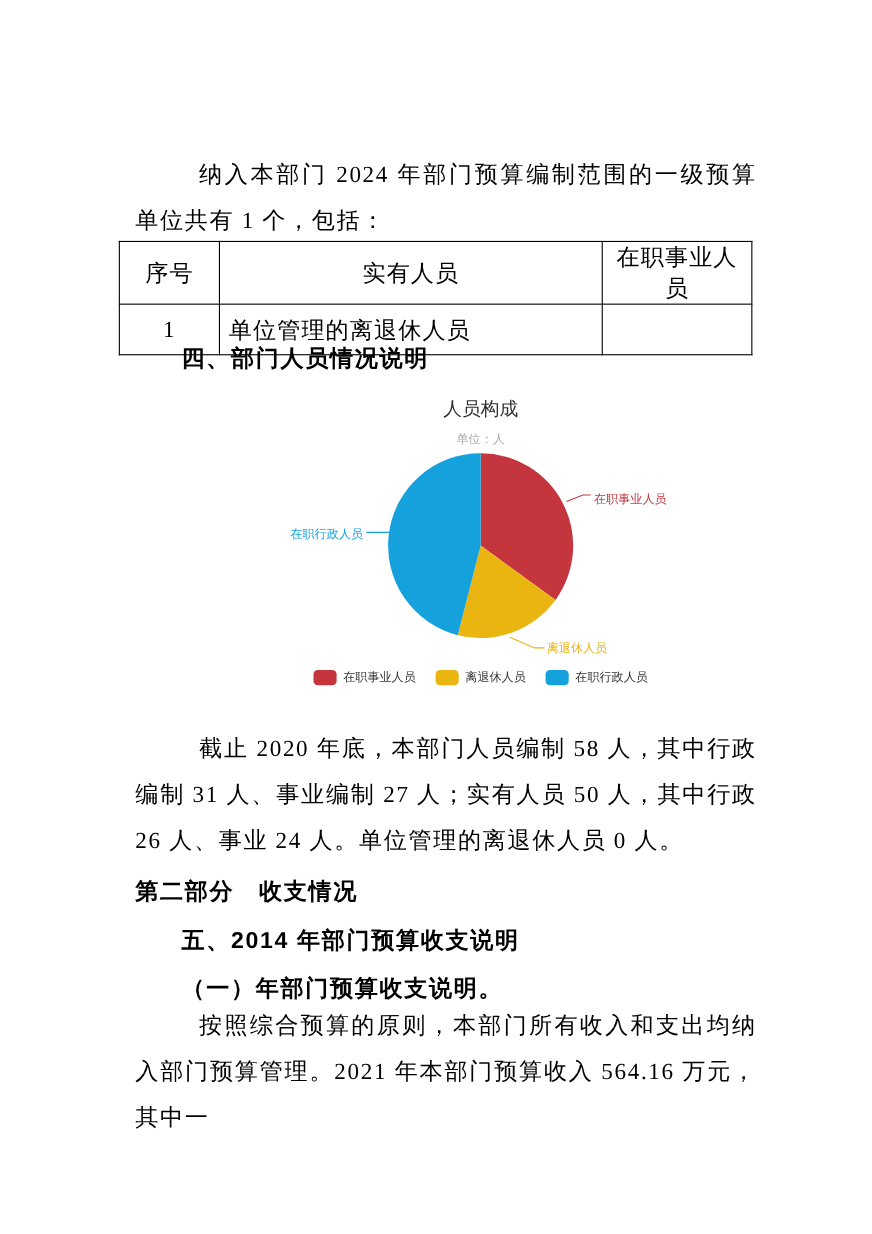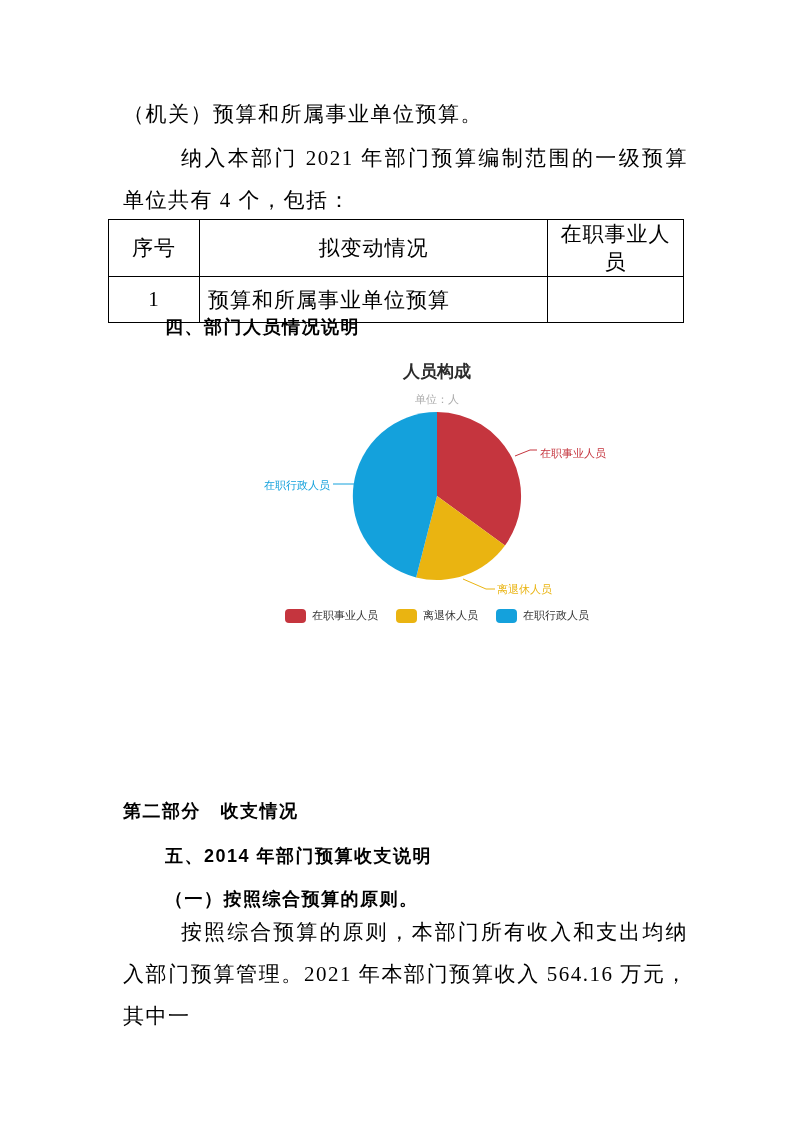--- a/index.html
+++ b/index.html
@@ -18,21 +18,21 @@
     margin:0;
     font-size:21px;line-height:42px;
     letter-spacing:1.5px;
     text-align:justify;
   }
   .indent{text-indent:58px;}
   .heading{
     position:absolute;
     left:123px;width:565px;
     margin:0;
-    font-size:18px;line-height:30px;
+    font-size:21px;line-height:30px;
     font-weight:700;
     letter-spacing:1.5px;
     font-family:"Liberation Sans","DejaVu Sans",sans-serif;
   }
   .heading.h-indent{padding-left:42px;width:523px;}
   .heading.center{text-align:left;padding-left:0;}
   table.units{
     position:absolute;left:108px;top:219px;
     width:575px;
     border-collapse:collapse;
@@ -46,21 +46,21 @@
   tr.hdr td{height:42px;}
   tr.datarow td{height:45px;}
   
   .chart{
     position:absolute;left:250px;top:350px;width:420px;height:292px;
     font-family:"Liberation Sans","DejaVu Sans",sans-serif;
   }
   .chart svg{position:absolute;left:0;top:0;}
   .c-title{
     position:absolute;top:10px;left:187px;transform:translateX(-50%);
-    font-size:17px;font-weight:700;color:#2b2b2b;white-space:nowrap;
+    font-size:17px;font-weight:400;color:#2b2b2b;white-space:nowrap;
   }
   .c-sub{
     position:absolute;top:42px;left:187px;transform:translateX(-50%);
     font-size:11px;color:#aaaaaa;white-space:nowrap;
   }
   .callout{
     position:absolute;font-size:11px;white-space:nowrap;
   }
   .callout.r{left:290px;top:96px;}
   .callout.b{left:0;top:128px;width:80px;text-align:right;}
@@ -71,39 +71,38 @@
   }
   .legend-item{display:flex;align-items:center;margin:0 9px;}
   .swatch{width:21px;height:14px;border-radius:4px;margin-right:6px;}
   .legend-label{font-size:11px;color:#333;}
 </style>
 </head>
 <body>
 
 <div class="page">
 
-  <p class="body-text" style="top:93px">（机关）预算和所属事业单位预算。</p>
 
-  <p class="body-text indent" style="top:137px">纳入本部门 2021 年部门预算编制范围的一级预算单位共有 4 个，包括：</p>
+  <p class="body-text indent" style="top:137px">纳入本部门 2024 年部门预算编制范围的一级预算单位共有 1 个，包括：</p>
 
   <table class="units">
     <colgroup>
         <col style="width:91px">
         <col style="width:348px">
         <col style="width:136px">
       </colgroup>
     <tbody>
         <tr class="hdr">
       <td class="center">序号</td>
-      <td class="center">拟变动情况</td>
+      <td class="center">实有人员</td>
       <td class="center">在职事业人员</td>
     </tr>
     <tr class="datarow">
       <td class="center">1</td>
-      <td>预算和所属事业单位预算</td>
+      <td>单位管理的离退休人员</td>
       <td></td>
     </tr>
   </tbody>
     </table>
 
   <h3 class="heading h-indent" style="top:312px">四、部门人员情况说明</h3>
 
   <div class="chart">
     <div class="c-title">人员构成</div>
     <div class="c-sub">单位：人</div>
@@ -130,22 +129,23 @@
         <span class="swatch" style="background: rgb(234, 180, 17);"></span>
         <span class="legend-label">离退休人员</span>
       </div>
       <div class="legend-item">
         <span class="swatch" style="background: rgb(20, 161, 220);"></span>
         <span class="legend-label">在职行政人员</span>
       </div>
     </div>
   </div>
 
+  <p class="body-text indent" style="top:659px">截止 2020 年底，本部门人员编制 58 人，其中行政编制 31 人、事业编制 27 人；实有人员 50 人，其中行政 26 人、事业 24 人。单位管理的离退休人员 0 人。</p>
 
   <h3 class="heading center" style="top:796px">第二部分　收支情况</h3>
 
   <h3 class="heading h-indent" style="top:841px">五、2014 年部门预算收支说明</h3>
 
-  <h3 class="heading h-indent" style="top:884px">（一）按照综合预算的原则。</h3>
+  <h3 class="heading h-indent" style="top:884px">（一）年部门预算收支说明。</h3>
 
   <p class="body-text indent" style="top:911px">按照综合预算的原则，本部门所有收入和支出均纳入部门预算管理。2021 年本部门预算收入 564.16 万元，其中一</p>
 
 </div>
 
 </body></html>

